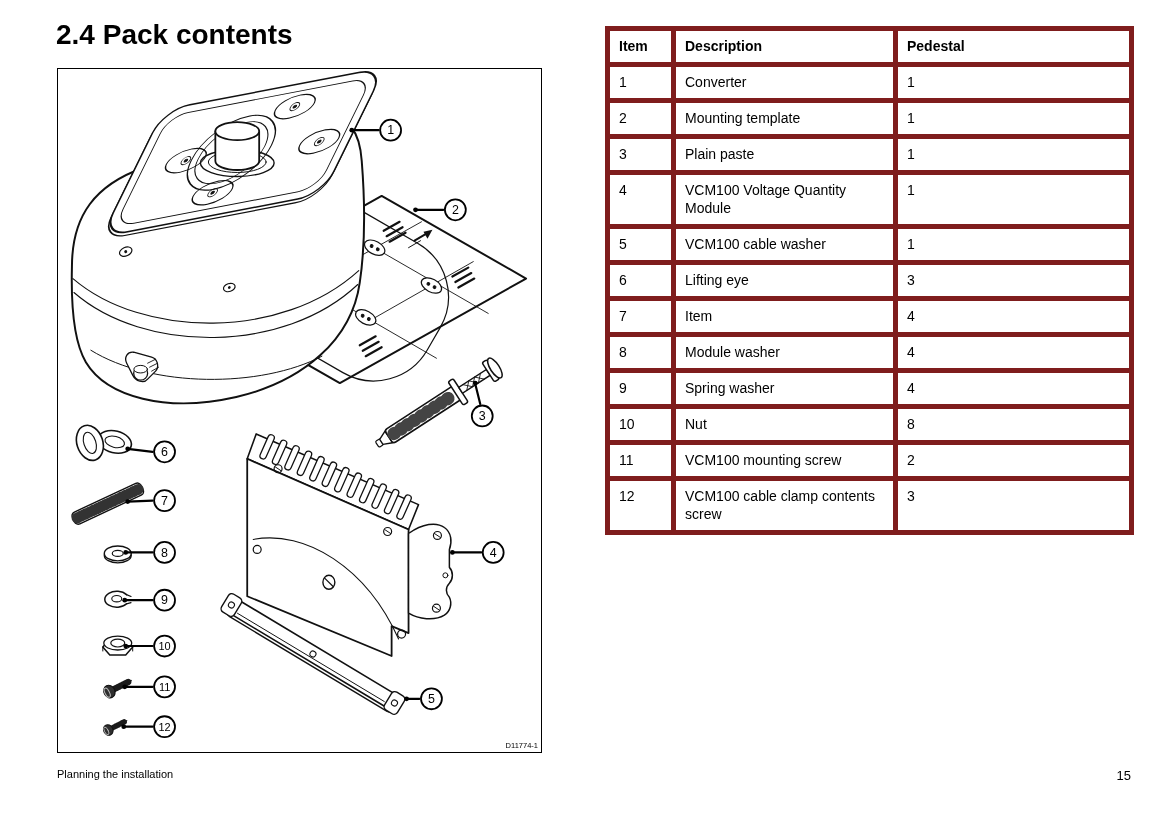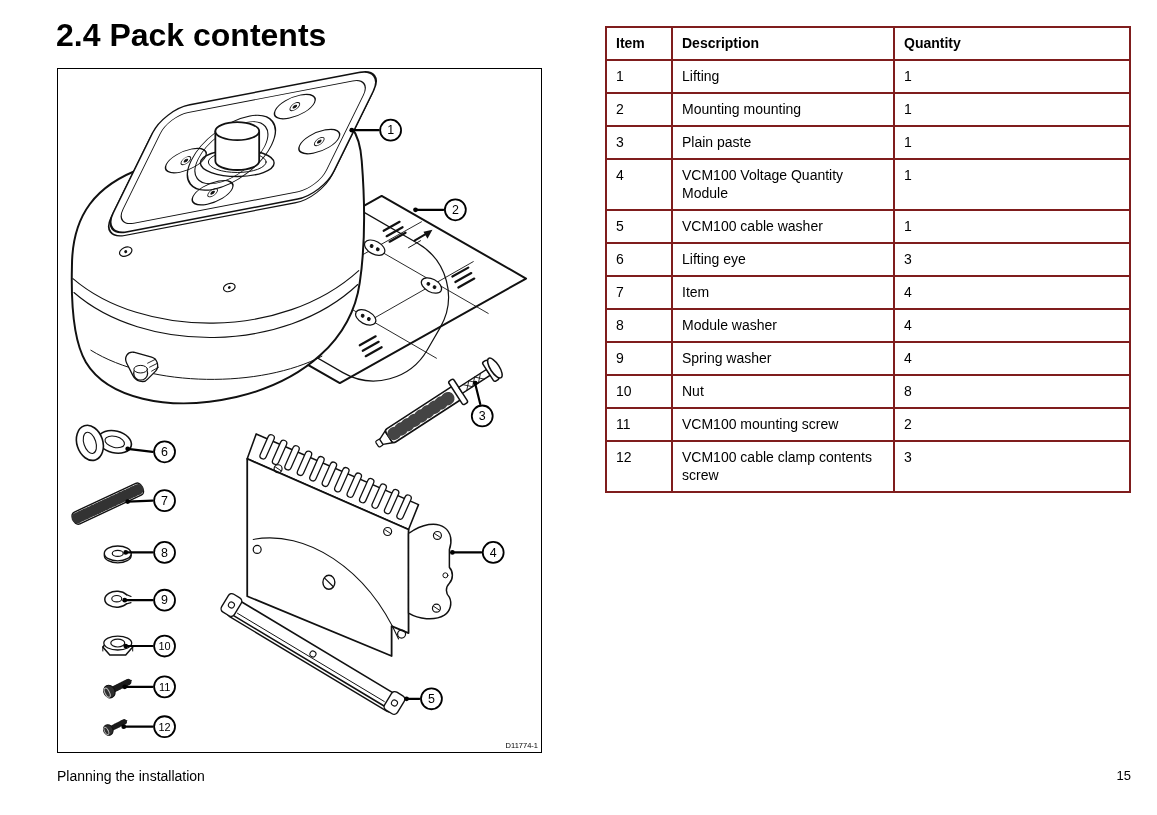--- a/index.html
+++ b/index.html
@@ -3,43 +3,43 @@
 <meta charset="utf-8">
 <style>
   html,body { margin:0; padding:0; }
   body {
     width:1157px; height:815px; position:relative; overflow:hidden;
     background:#ffffff; color:#000;
     font-family:"Liberation Sans", sans-serif;
   }
   .title {
     position:absolute; left:56px; top:21px; margin:0;
-    font-size:32px; font-weight:bold; line-height:28px;
+    font-size:28px; font-weight:bold; line-height:28px;
   }
   .figure-frame {
     position:absolute; left:57px; top:68px; width:485px; height:685px;
     border:1.6px solid #000; box-sizing:border-box; background:#fff;
   }
   .figure-frame svg { position:absolute; left:0; top:0; width:100%; height:100%; }
   .fig-code {
     position:absolute; right:3px; bottom:2px;
     font-size:7.5px; font-weight:normal; letter-spacing:0;
   }
   table.pack-table {
     position:absolute; left:605px; top:26px; width:524px;
     border-collapse:collapse; table-layout:fixed; background:#fff;
   }
   .pack-table th, .pack-table td {
-    border:2px solid #7f1d1d; box-sizing:border-box;
+    border:5px solid #7f1d1d; box-sizing:border-box;
     padding:6px 8px 7px 9px; height:32px;
     font-size:14px; line-height:18px; text-align:left; vertical-align:top;
   }
   .pack-table th { font-weight:bold; }
   .pack-table td { font-weight:normal; }
-  .footer-left { position:absolute; left:57px; top:768px; font-size:14px; }
+  .footer-left { position:absolute; left:57px; top:768px; font-size:11px; }
   .page-num   { position:absolute; right:26px; top:768px; font-size:13px;text-align:center; }
   svg text.co { fill:#000; font-family:"Liberation Sans", sans-serif; text-anchor:middle; }
 </style>
 </head>
 <body>
 
 <h1 class="title">2.4 Pack contents</h1>
 
 <div class="figure-frame">
   <svg viewBox="0 0 485 685" fill="none" stroke-linecap="round" stroke-linejoin="round">
@@ -292,34 +292,34 @@
 <table class="pack-table">
   <colgroup>
       <col style="width:66px">
       <col style="width:222px">
       <col style="width:236px">
     </colgroup>
   <thead>
     <tr>
       <th>Item</th>
       <th>Description</th>
-      <th>Quantity</th>
+      <th>Pedestal</th>
     </tr>
   </thead>
   <tbody>
 
       <tr>
         <td>1</td>
-        <td>Lifting</td>
+        <td>Converter</td>
         <td>1</td>
       </tr>
 
       <tr>
         <td>2</td>
-        <td>Mounting mounting</td>
+        <td>Mounting template</td>
         <td>1</td>
       </tr>
 
       <tr>
         <td>3</td>
         <td>Plain paste</td>
         <td>1</td>
       </tr>
 
       <tr>

